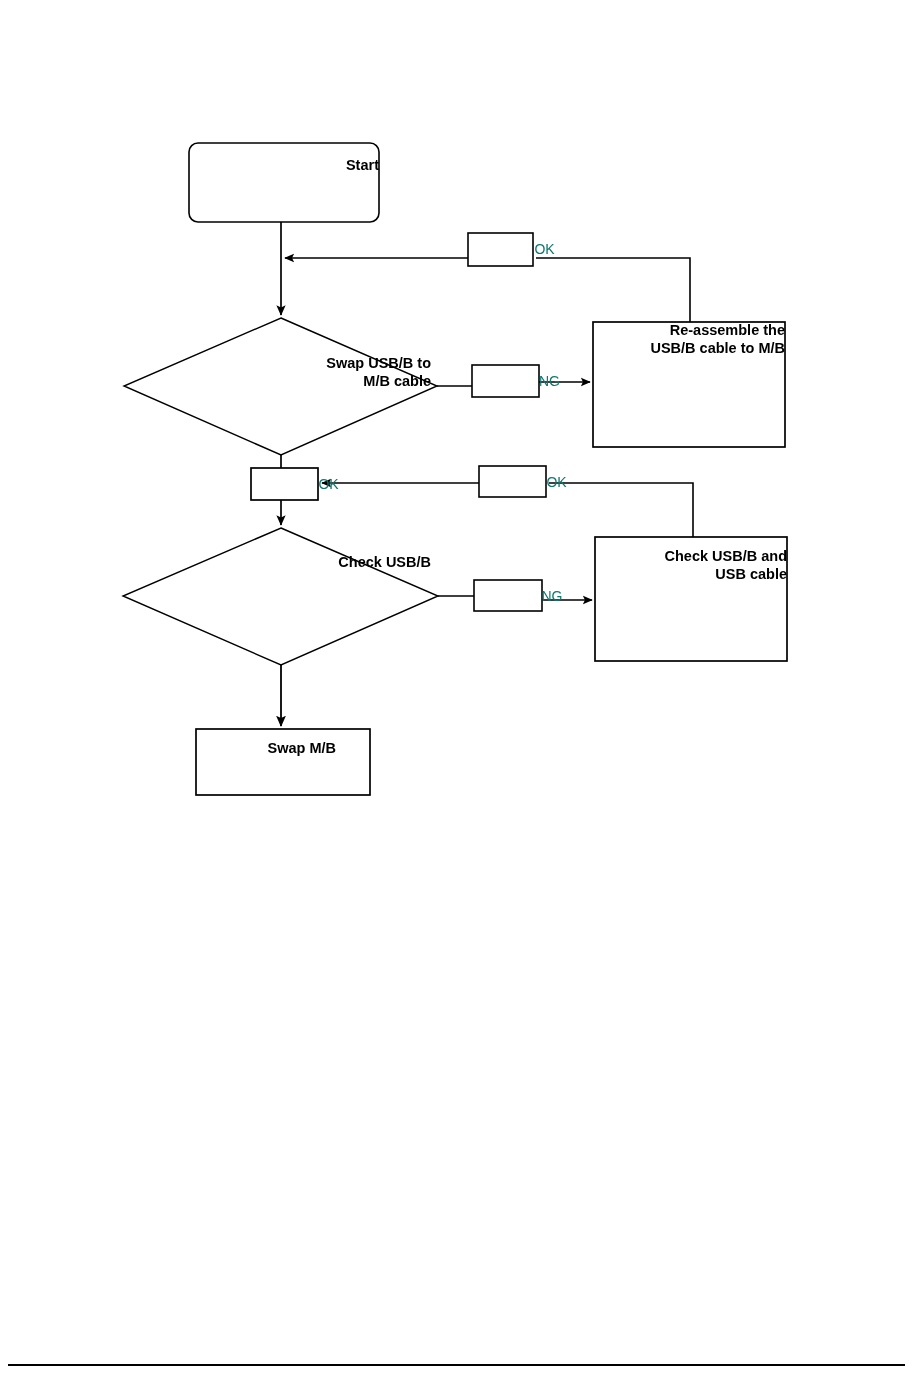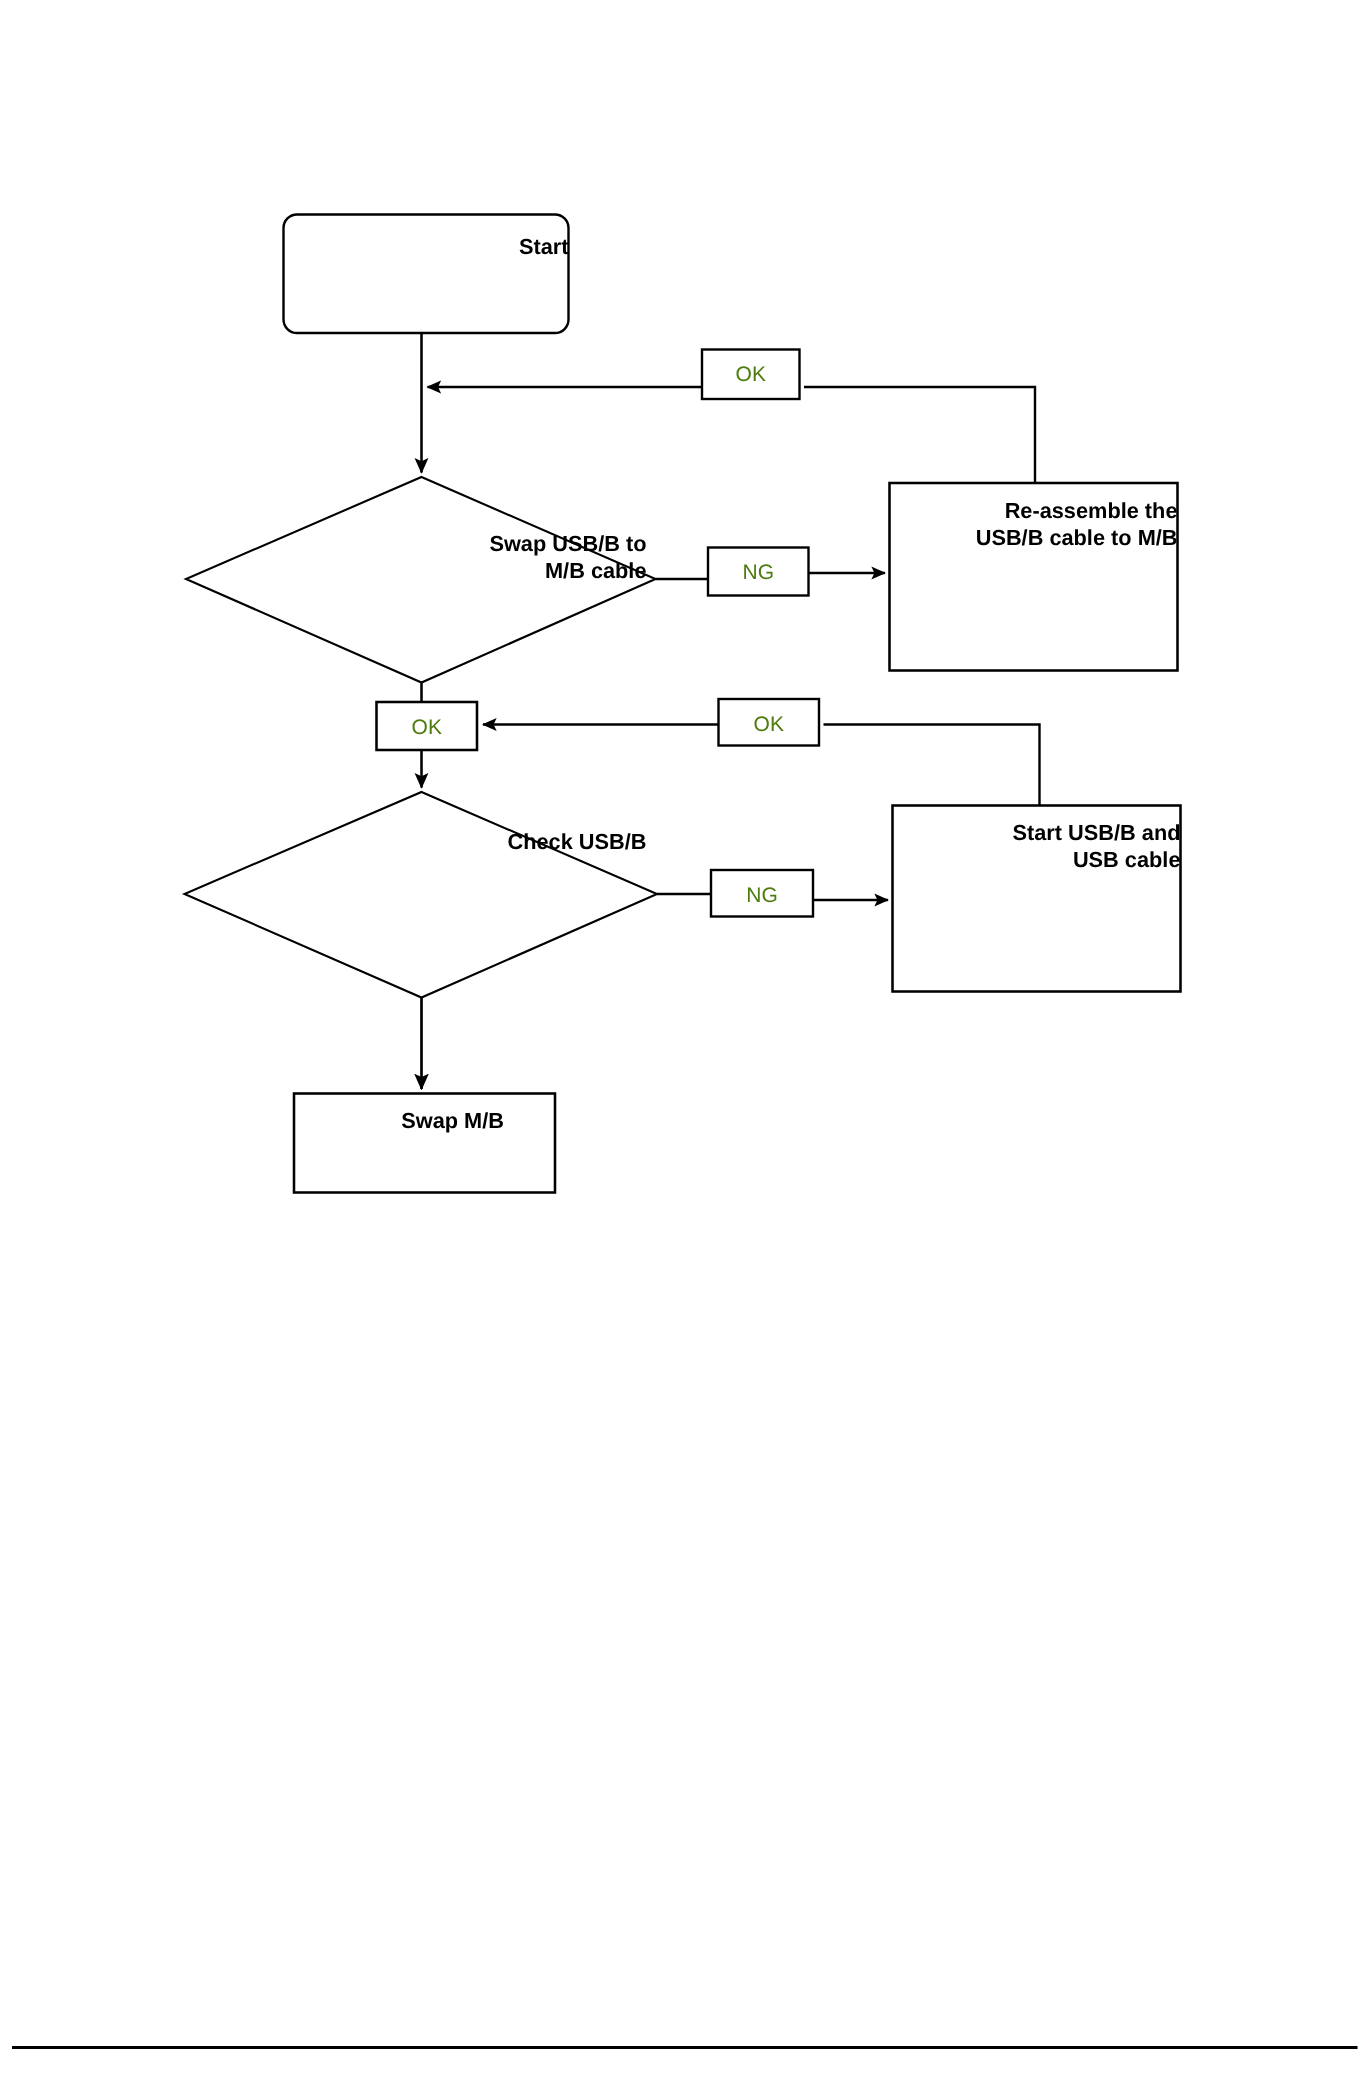--- a/index.html
+++ b/index.html
@@ -28,23 +28,24 @@
     font-family: "Liberation Sans", sans-serif;
     color: #000000;
     line-height: 1.22;
     white-space: pre-line;
     pointer-events: none;
   }
   .label-text {
     position: absolute;
     text-align: center;
     font-family: "Liberation Sans", sans-serif;
-    color: #4d7c0f;
+    color: #0f766e;
     font-size: 14px;
     line-height: 1;
+    padding-left: 44px;
   }
   .node-label { font-size: 14.5px; font-weight: bold; }
 </style>
 </head>
 <body>
 
 <svg id="flow-canvas" viewBox="0 0 912 1387" width="912" height="1387" xmlns="http://www.w3.org/2000/svg">
   <defs>
     <marker id="arrowhead" viewBox="0 0 10 10" refX="9.2" refY="5" markerWidth="6.2" markerHeight="6.2" orient="auto-start-reverse">
       <path d="M 0 0.6 L 10 5 L 0 9.4 L 2.1 5 z" fill="#000000"></path>
@@ -89,26 +90,26 @@
   <rect x="196" y="729" width="174" height="66" fill="#ffffff" stroke="#000000" stroke-width="1.7"></rect>
 
   <line x1="8" y1="1365" x2="905" y2="1365" stroke="#000000" stroke-width="2"></line>
 </svg>
 
 <div class="node-text node-label" style="left:189px; top:157px; width:190px;">Start</div>
 
 <div class="node-text node-label" style="left:131px; top:355px; width:300px;">Swap USB/B to
 M/B cable</div>
 
-<div class="node-text node-label" style="left:593px; top:333px; width:192px;">Re-assemble the
+<div class="node-text node-label" style="left:593px; top:322px; width:192px;">Re-assemble the
 USB/B cable to M/B</div>
 
 <div class="node-text node-label" style="left:131px; top:554px; width:300px;">Check USB/B</div>
 
-<div class="node-text node-label" style="left:595px; top:548px; width:192px;">Start USB/B and
+<div class="node-text node-label" style="left:595px; top:548px; width:192px;">Check USB/B and
 USB cable</div>
 
 <div class="node-text node-label" style="left:196px; top:740px; width:140px;">Swap M/B</div>
 
 <div class="label-text" style="left:468px; top:242px; width:65px;">OK</div>
 
 <div class="label-text" style="left:472px; top:374px; width:67px;">NG</div>
 
 <div class="label-text" style="left:251px; top:477px; width:67px;">OK</div>
 

